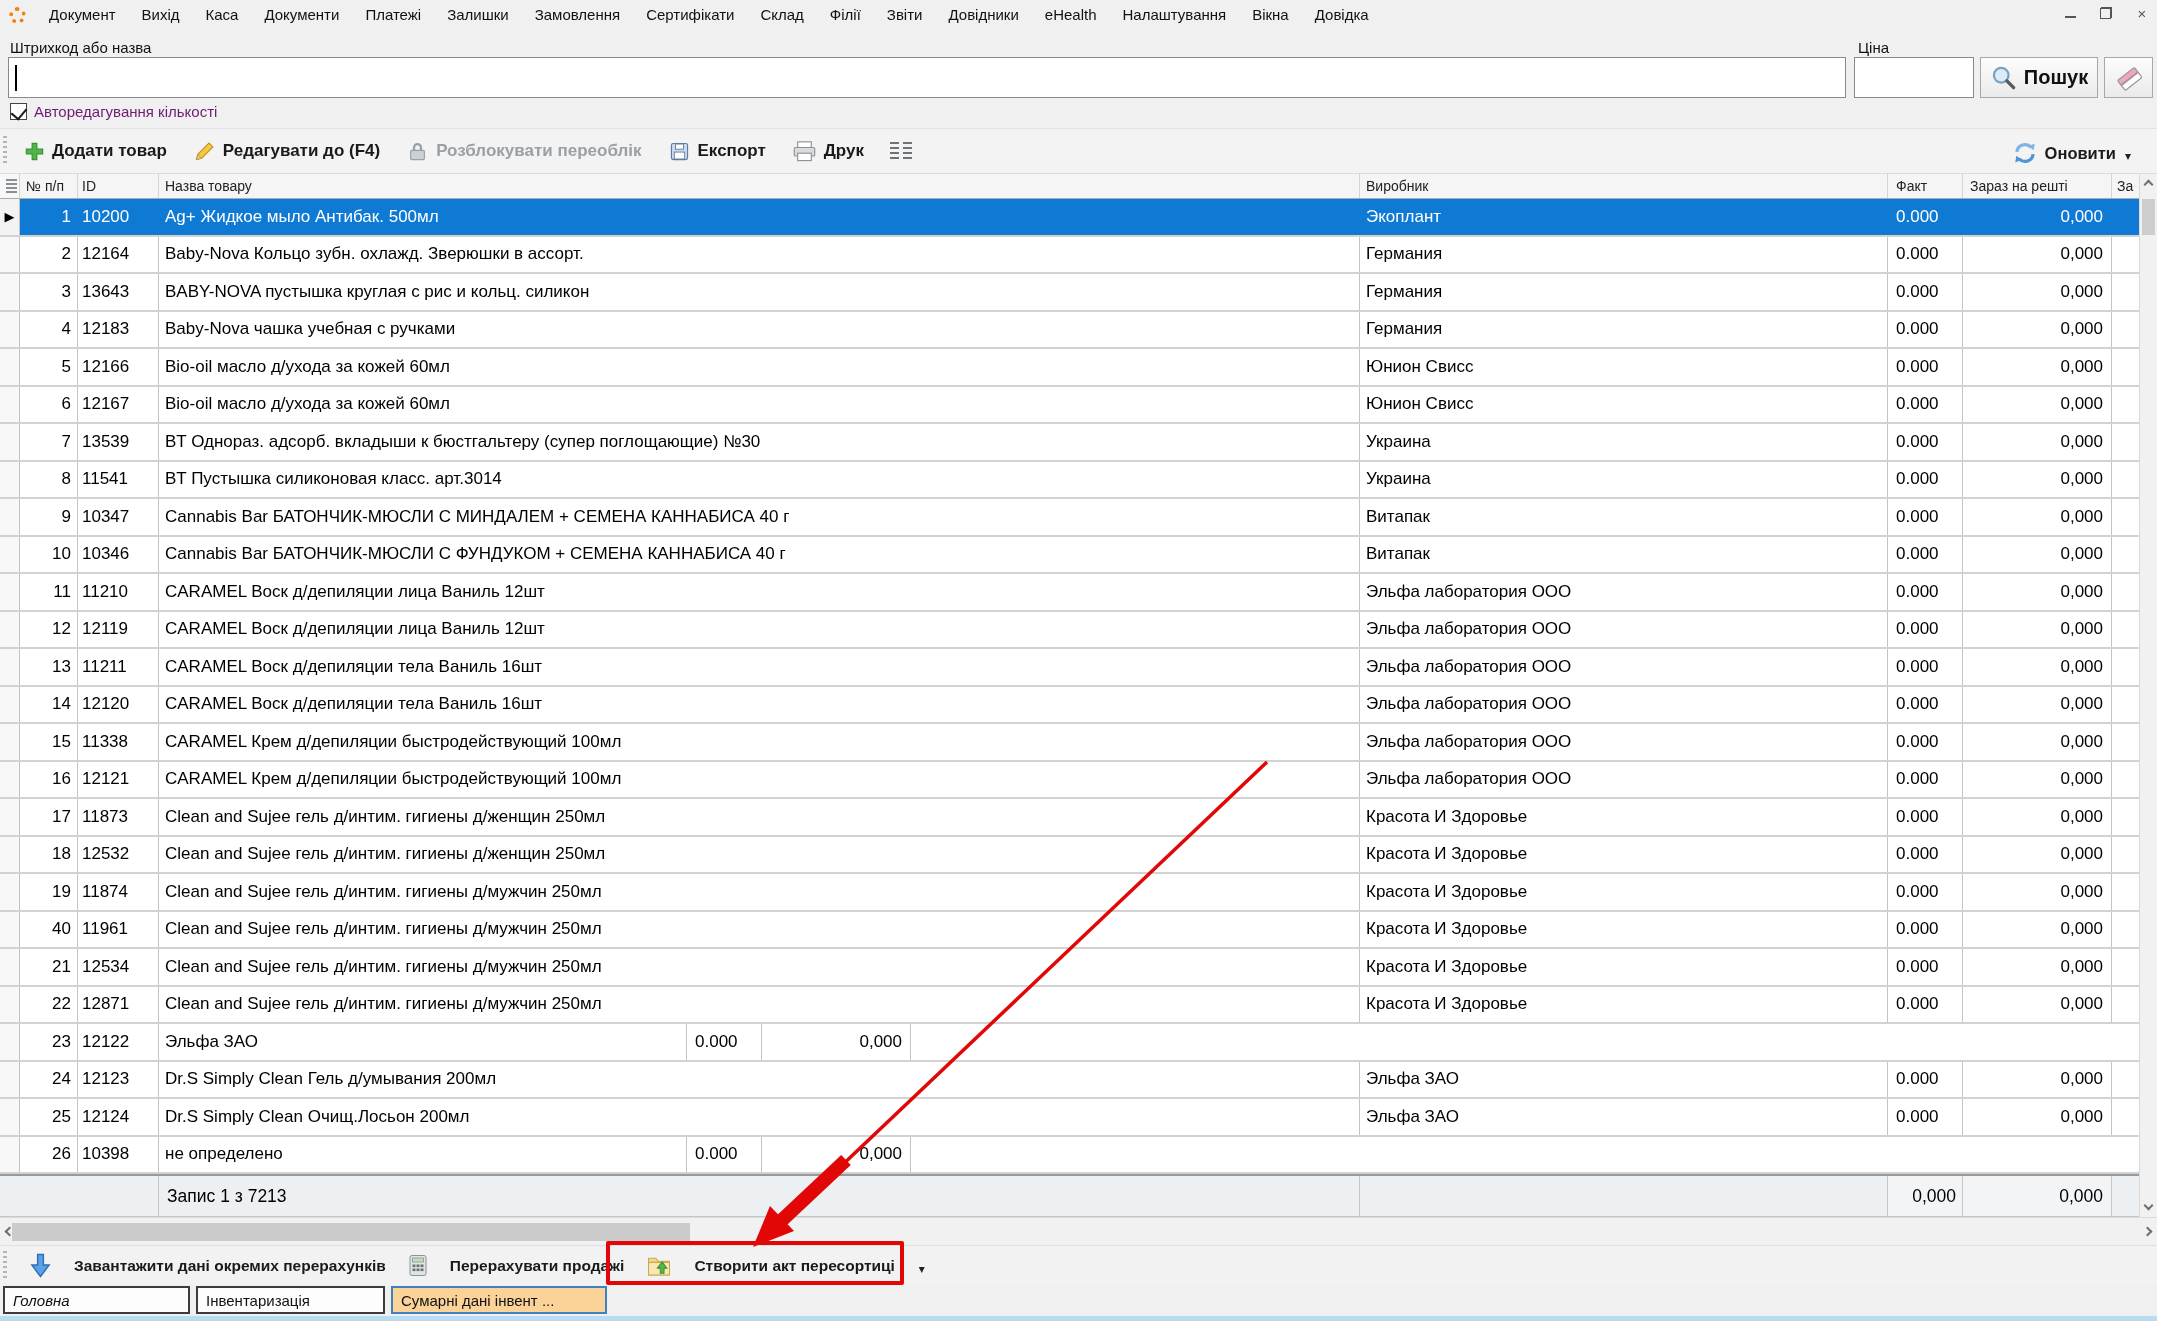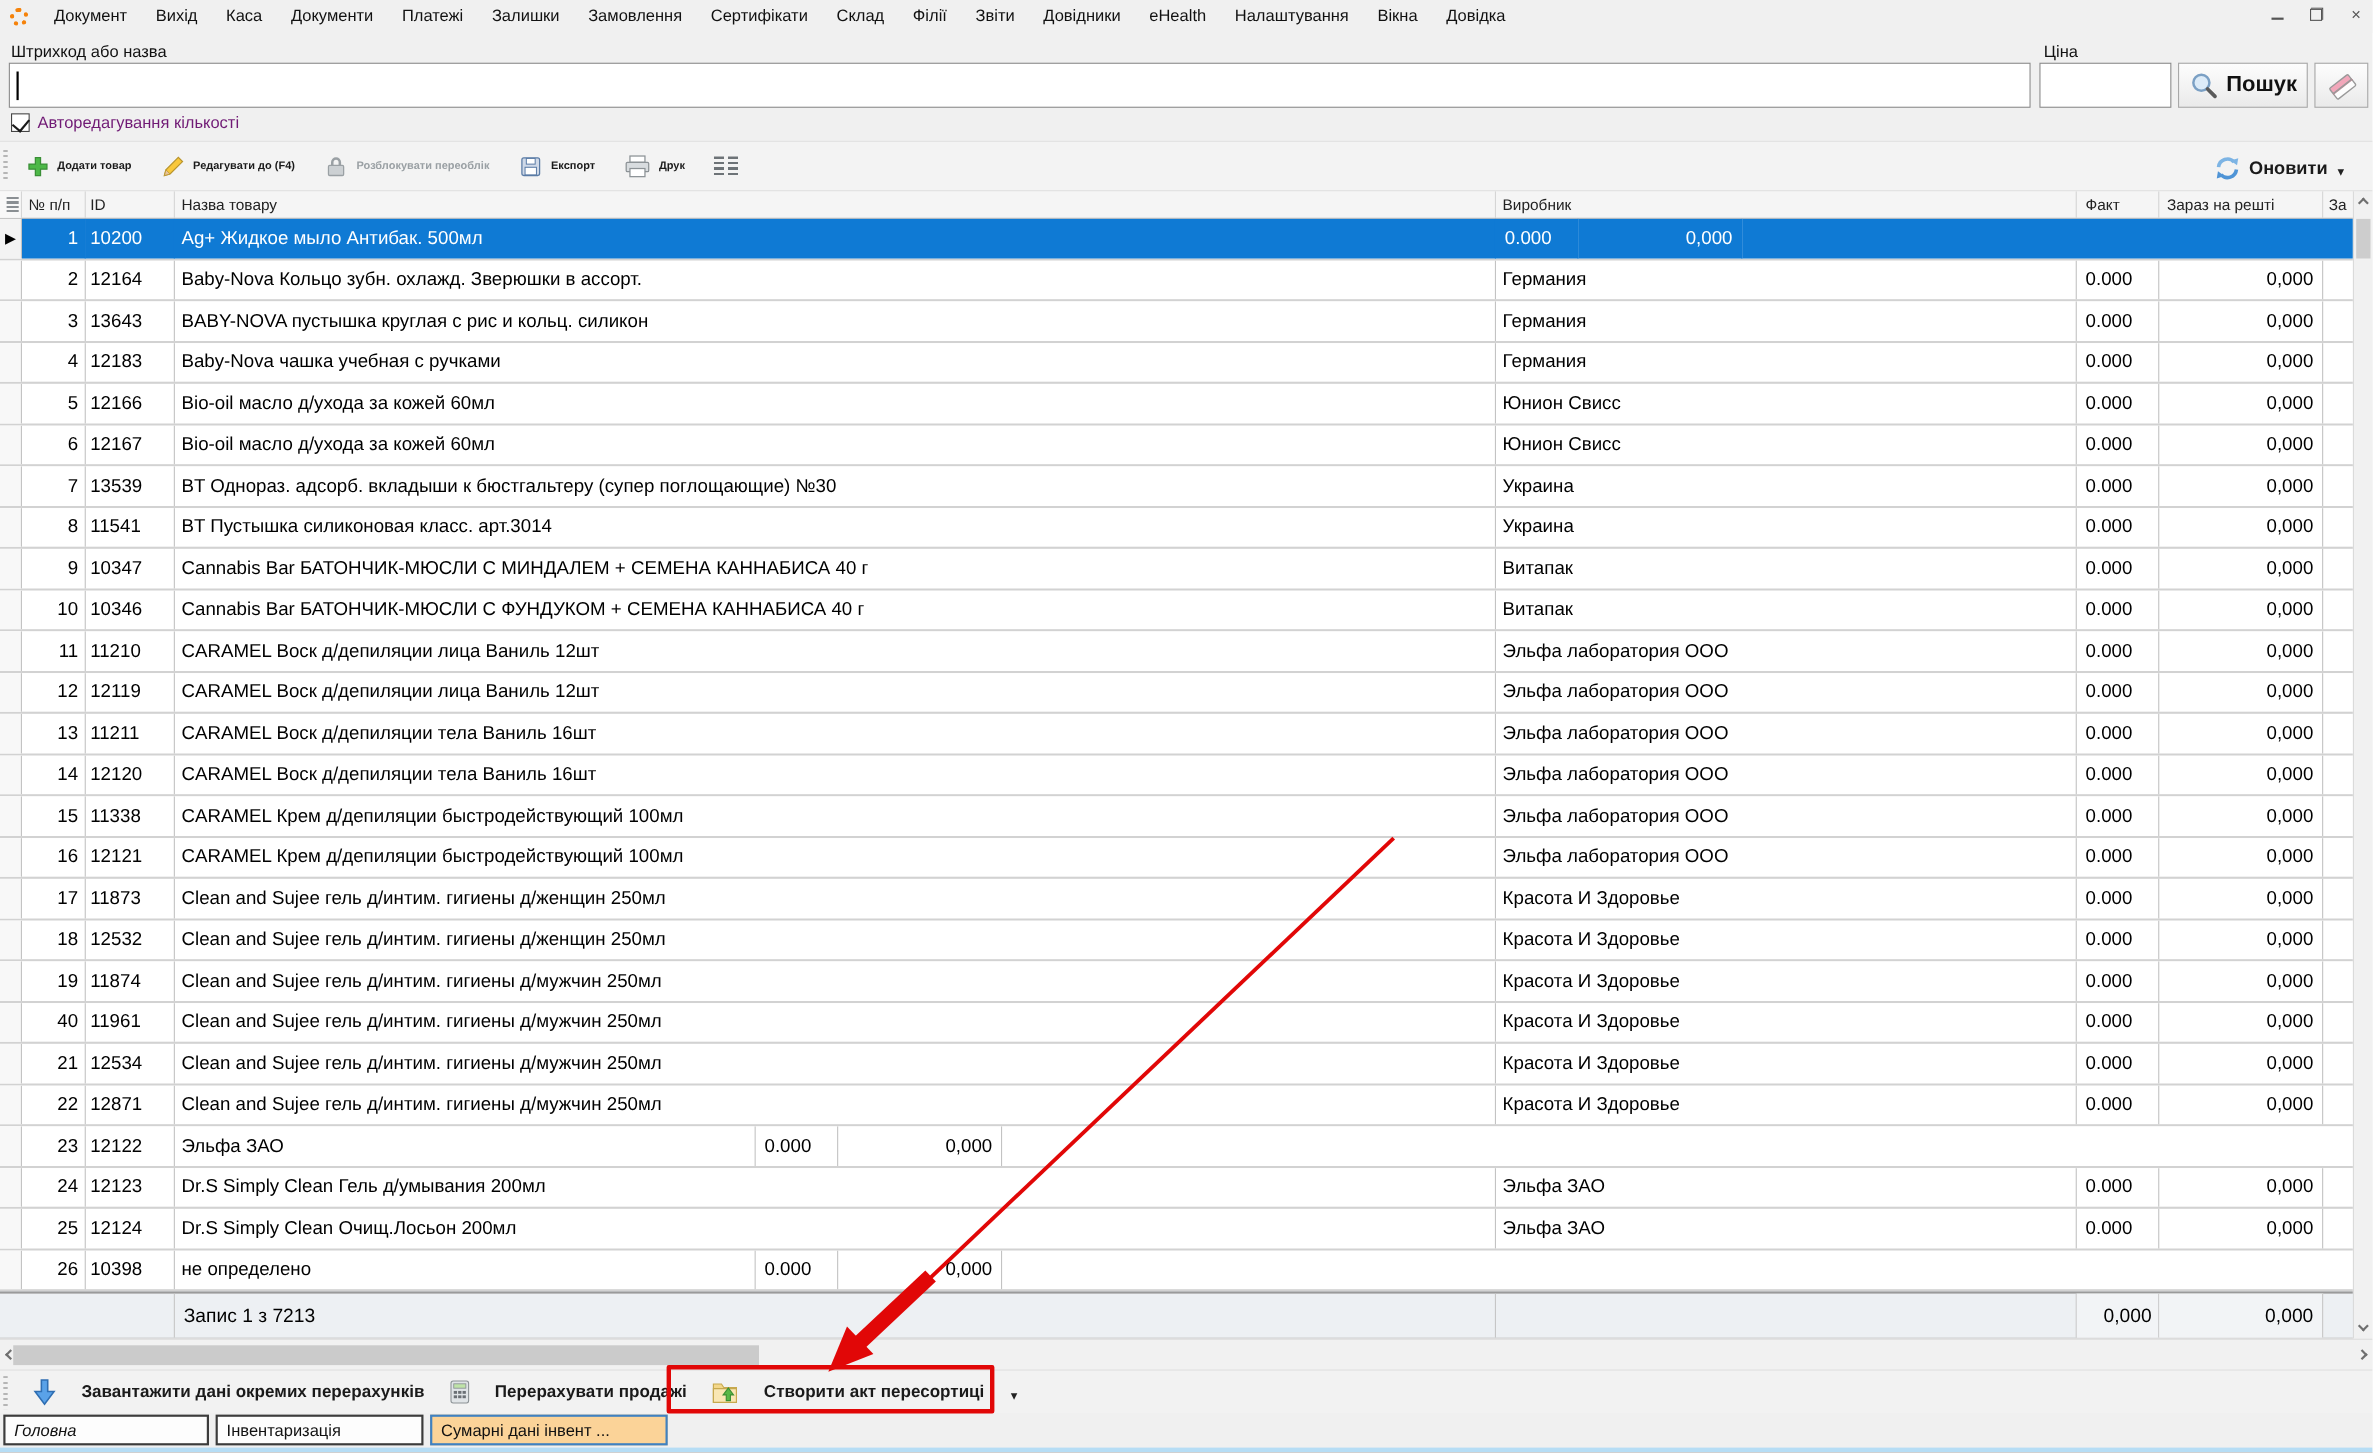--- a/index.html
+++ b/index.html
@@ -31,21 +31,21 @@
   .checkbox { width:17px; height:17px; background:#fff; border:1px solid #444; position:relative; }
   .checkbox::after { content:""; position:absolute; left:3px; top:1px; width:8px; height:12px;
                      border:solid #1a1a1a; border-width:0 2.5px 2.5px 0; transform:rotate(40deg); }
   .checkboxrow span.cblabel { font-size:15px; color:#701a75; }
 
   
   .toolbar { position:absolute; left:0; top:128px; width:2157px; height:46px; background:#f3f3f3;
              border-top:1px solid #e2e2e2; border-bottom:1px solid #dcdcdc;
              display:flex; align-items:center; gap:10px; padding-left:16px; }
   .grip { width:4px; height:30px; background:repeating-linear-gradient(to bottom,#b5b5b5 0 2px,transparent 2px 5px); margin-right:6px; }
-  .tbtn { display:flex; align-items:center; gap:7px; padding:4px 8px; font-size:10px; font-weight:600; color:#1a1a1a; cursor:default; }
+  .tbtn { display:flex; align-items:center; gap:7px; padding:4px 8px; font-size:17px; font-weight:600; color:#1a1a1a; cursor:default; }
   .tbtn.disabled { color:#9aa0a4; }
   .cols-icon { width:22px; height:18px;
                background:repeating-linear-gradient(to bottom,#6d7377 0 2.5px,transparent 2.5px 5px);
                -webkit-mask:linear-gradient(to right,#000 0 9px,transparent 9px 13px,#000 13px 22px);
                mask:linear-gradient(to right,#000 0 9px,transparent 9px 13px,#000 13px 22px); }
   .refreshwrap { position:absolute; right:18px; top:7px; display:flex; align-items:center; gap:7px;
                  font-size:16.5px; font-weight:600; color:#1a1a1a; padding:4px 8px; }
   .caret-glyph { font-size:12px; color:#222; margin-left:2px; transform:translateY(3px); }
 
   
@@ -240,20 +240,21 @@
     <div class="cell c-now" style="justify-content:flex-start; padding-left:7px;">Зараз на решті</div>
     <div class="cell c-za" style="padding-left:5px;">За</div>
   </div>
 
   <div class="rows" id="rows">
       <div class="trow selected">
         <div class="cell c-marker">▶</div>
         <div class="cell c-n">1</div>
         <div class="cell c-id">10200</div>
         <div class="cell c-name">Ag+ Жидкое мыло Антибак. 500мл</div>
+        <div class="cell c-manuf">Экоплант</div>
         <div class="cell c-fact">0.000</div>
         <div class="cell c-now">0,000</div>
         <div class="cell c-za"></div>
       </div>
       <div class="trow">
         <div class="cell c-marker"></div>
         <div class="cell c-n">2</div>
         <div class="cell c-id">12164</div>
         <div class="cell c-name">Baby-Nova Кольцо зубн. охлажд. Зверюшки в ассорт.</div>
         <div class="cell c-manuf">Германия</div>

